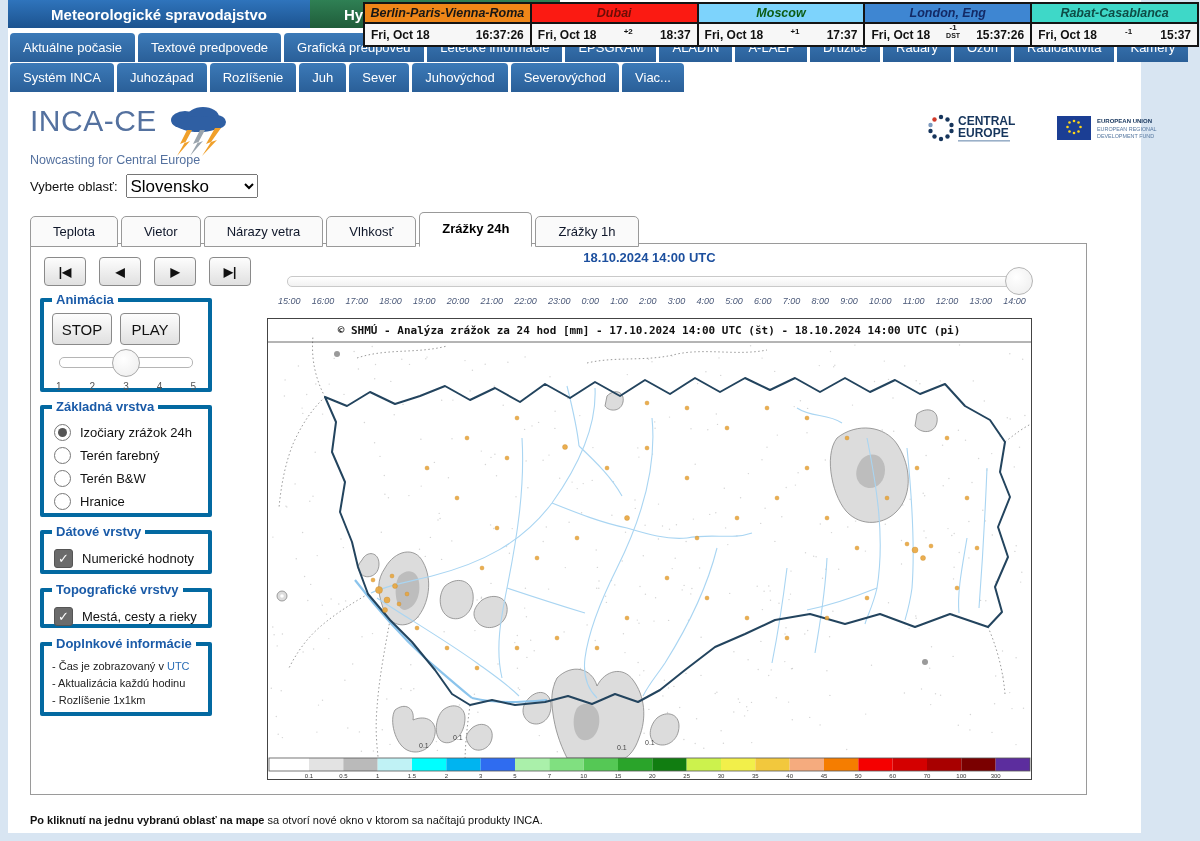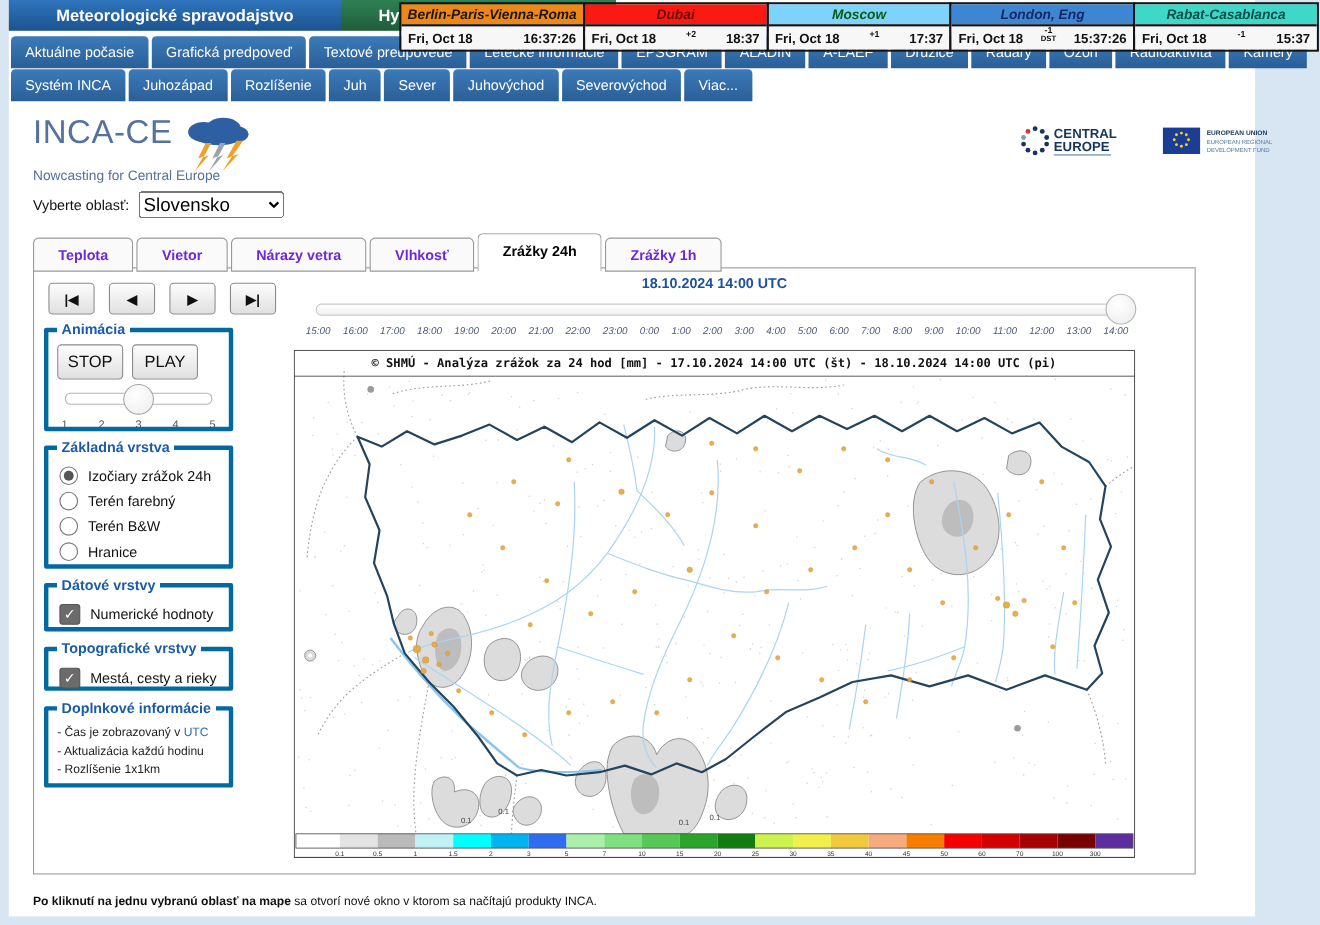--- a/index.html
+++ b/index.html
@@ -41,21 +41,21 @@
   .partners{position:absolute;left:925px;top:112px;display:flex;gap:14px;align-items:flex-start;z-index:6;}
 
   
   .select-row{position:absolute;left:30px;top:174px;font-size:13px;color:#111;
     display:flex;align-items:center;gap:8px;z-index:6;}
   .select-row select{width:132px;height:24px;font-size:17px;font-family:"Liberation Sans",sans-serif;}
 
   
   .ptabs{position:absolute;left:30px;top:212px;display:flex;align-items:flex-end;z-index:7;}
   .ptab{background:#fafafa;border:1px solid #999;border-radius:5px 5px 0 0;margin-right:3px;
-    padding:0 22px;line-height:29px;height:29px;font-size:13px;color:#6d28d9;cursor:pointer;white-space:nowrap;font-weight:bold;}
+    padding:0 22px;line-height:29px;height:29px;font-size:13px;color:#0f172a;cursor:pointer;white-space:nowrap;}
   .ptab.active{font-weight:bold;color:#000;height:33px;line-height:31px;background:#fff;
     border-bottom:1px solid #fff;position:relative;z-index:8;}
   .panel{position:absolute;left:30px;top:243px;width:1057px;height:552px;background:#fff;
     border:1px solid #9a9a9a;box-sizing:border-box;z-index:2;}
 
   
   .player{position:absolute;left:44px;top:257px;display:flex;gap:13px;z-index:6;}
   .pbtn{width:40px;height:27px;background:linear-gradient(#fdfdfd,#e0e0e0);border:1px solid #8a8a8a;
     border-radius:4px;font-size:12px;font-weight:bold;display:flex;align-items:center;justify-content:center;
     color:#111;cursor:pointer;}
@@ -105,22 +105,22 @@
 
   <div class="bar-blue">
     <span>Meteorologické spravodajstvo</span>
   </div>
   <div class="bar-green">
     <span>Hy</span>
   </div>
 
   <nav id="navrow1" class="navrow">
       <div class="navtab">Aktuálne počasie</div>
+      <div class="navtab">Textové predpovede</div>
       <div class="navtab">Grafická predpoveď</div>
-      <div class="navtab">Textové predpovede</div>
       <div class="navtab">Letecké informácie</div>
       <div class="navtab">EPSGRAM</div>
       <div class="navtab">ALADIN</div>
       <div class="navtab">A-LAEF</div>
       <div class="navtab">Družice</div>
       <div class="navtab">Radary</div>
       <div class="navtab">Ozón</div>
       <div class="navtab">Rádioaktivita</div>
       <div class="navtab">Kamery</div>
     </nav>

